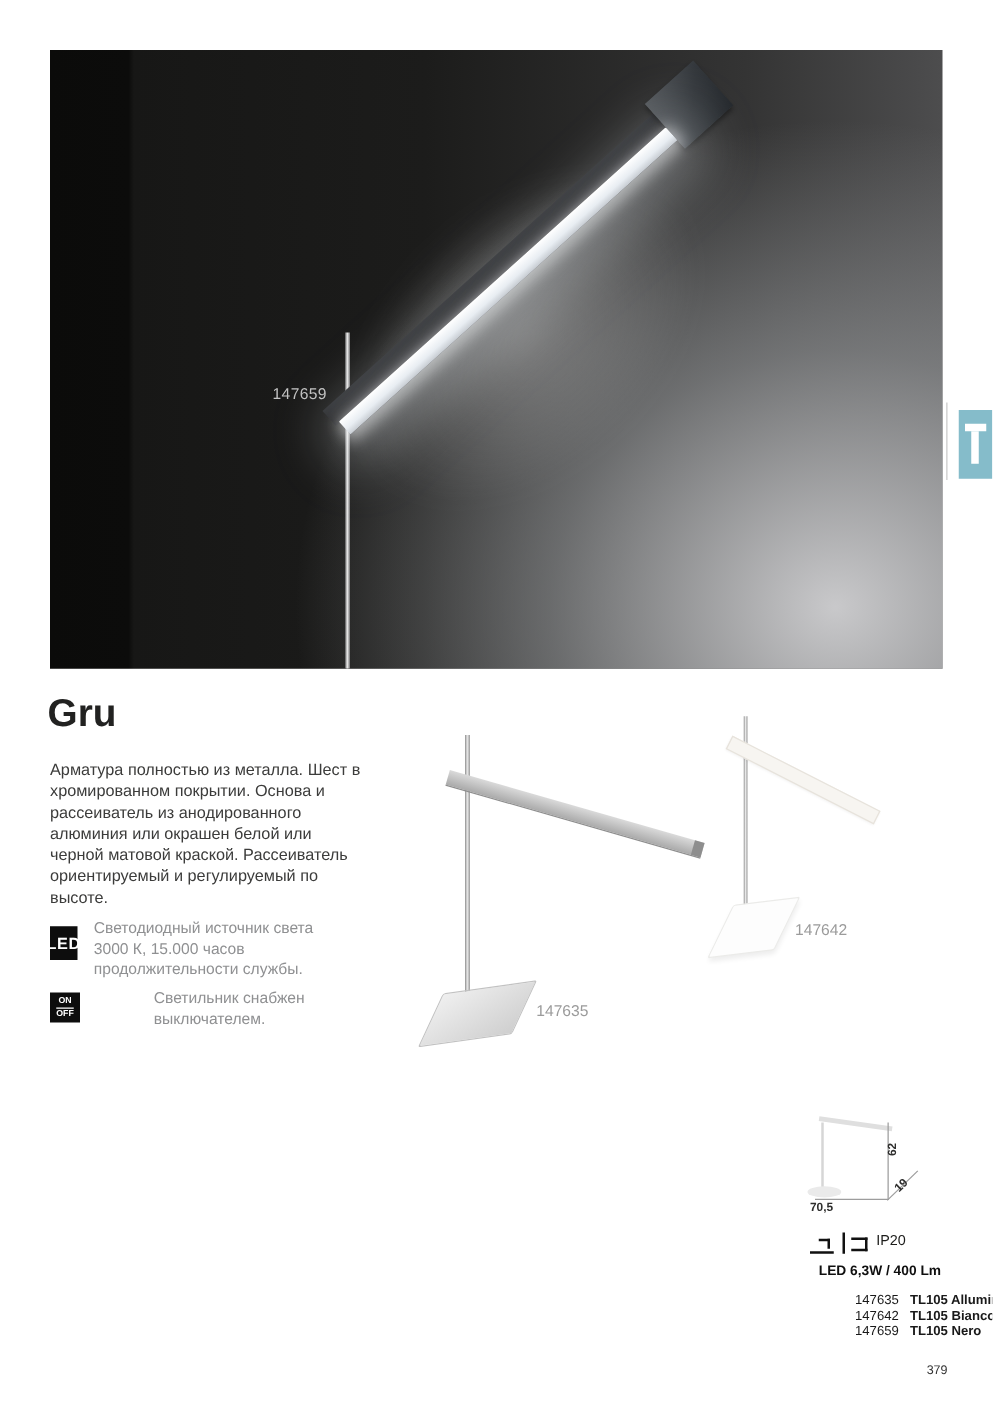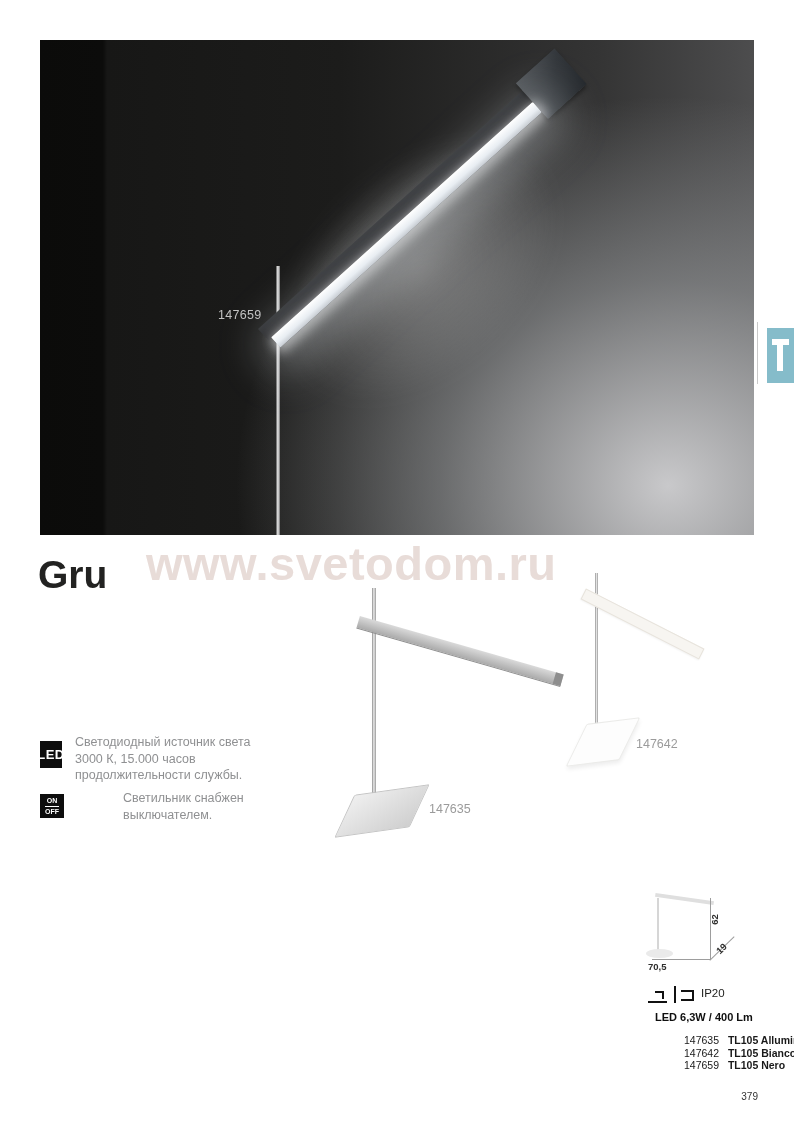--- a/index.html
+++ b/index.html
@@ -52,21 +52,21 @@
   .tab-glyph-bar{position:absolute;left:5px;top:11px;width:17px;height:6px;background:#fff;}
   .tab-glyph-stem{position:absolute;left:10px;top:17px;width:6px;height:26px;background:#fff;}
 
   
   .watermark{
     position:absolute;left:146px;top:536px;font-size:47px;font-weight:bold;
     color:var(--watermark);letter-spacing:0.5px;white-space:nowrap;z-index:5;
   }
 
   
-  .title{position:absolute;left:38px;top:553px;font-size:39px;font-weight:bold;color:#222221;z-index:6;}
+  .title{position:absolute;left:38px;top:553px;font-size:31px;font-weight:bold;color:#222221;z-index:6;}
   .desc{position:absolute;left:40px;top:607px;width:252px;font-size:13px;line-height:17px;color:var(--text_dark);}
 
   .badge{position:absolute;background:var(--badge_bg);color:#fff;display:flex;align-items:center;justify-content:center;}
   .badge-led{left:40px;top:741px;width:22px;height:27px;font-size:13px;font-weight:bold;letter-spacing:0.5px;}
   .badge-onoff{left:40px;top:794px;width:24px;height:24px;flex-direction:column;font-size:7px;font-weight:bold;line-height:8px;}
   .badge-onoff .divider{width:14px;height:1px;background:#fff;margin:1px 0;}
   .feature-text{position:absolute;width:178px;font-size:12.5px;line-height:16.5px;color:var(--text_gray);}
   .feature-text.f1{left:75px;top:734px;}
   .feature-text.f2{left:75px;top:790px;margin-left:48px;}
 
@@ -139,23 +139,23 @@
     </div>
     <div class="photo-label">147659</div>
   </div>
 
   <div class="tab-line"></div>
   <div class="side-tab">
     <div class="tab-glyph-bar"></div>
     <div class="tab-glyph-stem"></div>
   </div>
 
-  <div class="watermark">www.svetodom.ru</div>
 
   <h1 class="title">Gru</h1>
+  <p class="desc">Арматура полностью из металла. Шест в хромированном покрытии. Основа и рассеиватель из анодированного алюминия или окрашен белой или черной матовой краской. Рассеиватель ориентируемый и регулируемый по высоте.</p>
 
   <div class="badge badge-led">LED</div>
   <p class="feature-text f1">Светодиодный источник света 3000 К, 15.000 часов продолжительности службы.</p>
 
   <div class="badge badge-onoff">
     <span>ON</span>
     <span class="divider"></span>
     <span>OFF</span>
   </div>
   <p class="feature-text f2">Светильник снабжен выключателем.</p>

